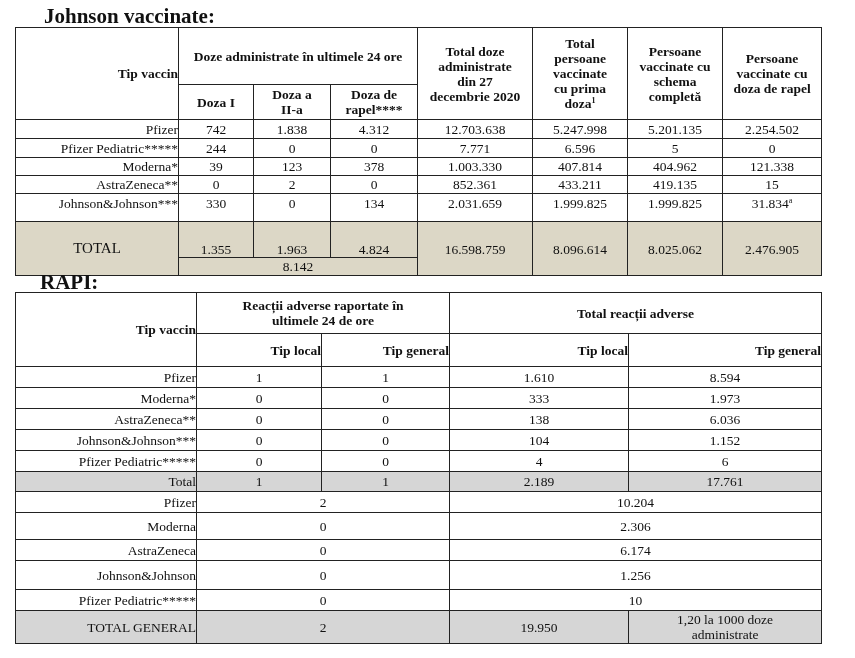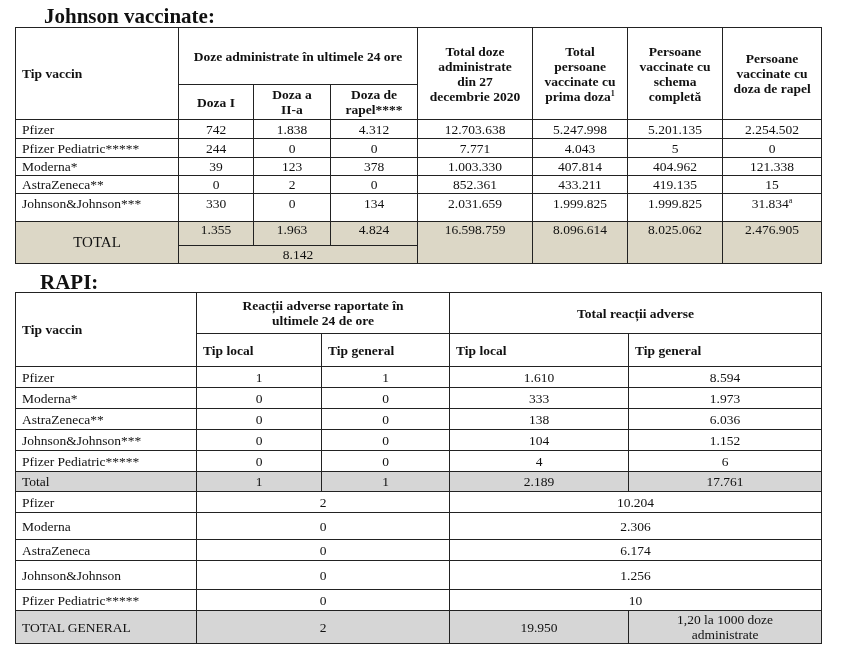--- a/index.html
+++ b/index.html
@@ -1,25 +1,25 @@
 <!DOCTYPE html>
 <html><head>
 <meta charset="utf-8">
 <style>
   html, body { margin:0; padding:0; background:#ffffff; }
   body { width:855px; height:658px; position:relative; overflow:hidden;
          font-family:"Liberation Serif", serif; color:#111; }
   .title { position:absolute; font-weight:bold; font-size:21px; line-height:24px; }
   table { position:absolute; border-collapse:collapse; table-layout:fixed; }
   td { border:1px solid #222; padding:0; font-size:13.5px; text-align:center; vertical-align:middle; line-height:15px; }
-  td.l { text-align:left; padding-left:6px; }
+  td.l { text-align:right; padding-left:6px; }
   td.b { font-weight:normal; }
   .hdr { font-weight:bold; font-size:13.5px; }
   .gray { background:#d6d6d6; }
-  td.top { vertical-align:top; padding-top:0; }
+  td.top { vertical-align:top; padding-top:20px; }
   sup { font-size:8px; line-height:0; }
 </style>
 </head>
 <body>
 
 <div class="title" style="left:44px; top:4px;">Johnson vaccinate:</div>
 
 <table style="left:15px; top:27px; width:806px;">
   <colgroup>
     <col style="width:163px">
@@ -29,21 +29,21 @@
     <col style="width:115px">
       <col style="width:95px">
       <col style="width:95px">
       <col style="width:99px">
   </colgroup>
   <tbody>
       <tr style="height:57px">
     <td class="l hdr" rowspan="2">Tip vaccin</td>
     <td class="hdr" colspan="3" style="padding:0 12px">Doze administrate în ultimele 24 ore</td>
     <td class="hdr" rowspan="2" style="padding:0 10px">Total doze administrate din 27 decembrie 2020</td>
-    <td class="hdr" rowspan="2" style="padding:0 6px"><span>Total persoane vaccinate cu prima doza</span><sup>1</sup></td>
+    <td class="hdr" rowspan="2" style="padding:0 14px"><span>Total persoane vaccinate cu prima doza</span><sup>1</sup></td>
     <td class="hdr" rowspan="2" style="padding:0 6px">Persoane vaccinate cu schema completă</td>
     <td class="hdr" rowspan="2" style="padding:0 6px">Persoane vaccinate cu doza de rapel</td>
   </tr>
   <tr style="height:35px">
     <td class="hdr">Doza I</td>
     <td class="hdr" style="padding:0 10px">Doza a II-a</td>
     <td class="hdr">Doza de rapel****</td>
   </tr>
   <tr style="height:19px">
     <td class="l b">Pfizer</td>
@@ -54,21 +54,21 @@
     <td>5.247.998</td>
     <td>5.201.135</td>
     <td>2.254.502</td>
   </tr>
   <tr style="height:19px">
     <td class="l b">Pfizer Pediatric*****</td>
     <td>244</td>
     <td>0</td>
     <td>0</td>
     <td>7.771</td>
-    <td>4.043</td>
+    <td>6.596</td>
     <td>5</td>
     <td>0</td>
   </tr>
   <tr style="height:18px">
     <td class="l b">Moderna*</td>
     <td>39</td>
     <td>123</td>
     <td>378</td>
     <td>1.003.330</td>
     <td>407.814</td>

